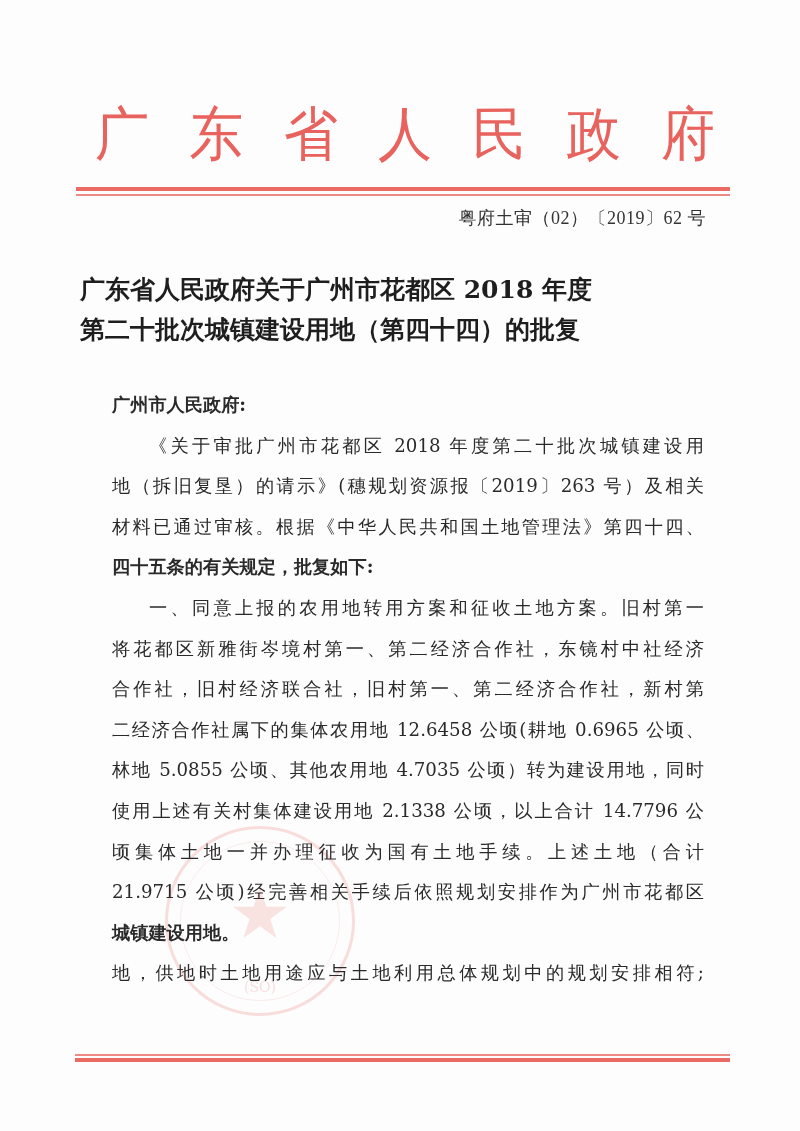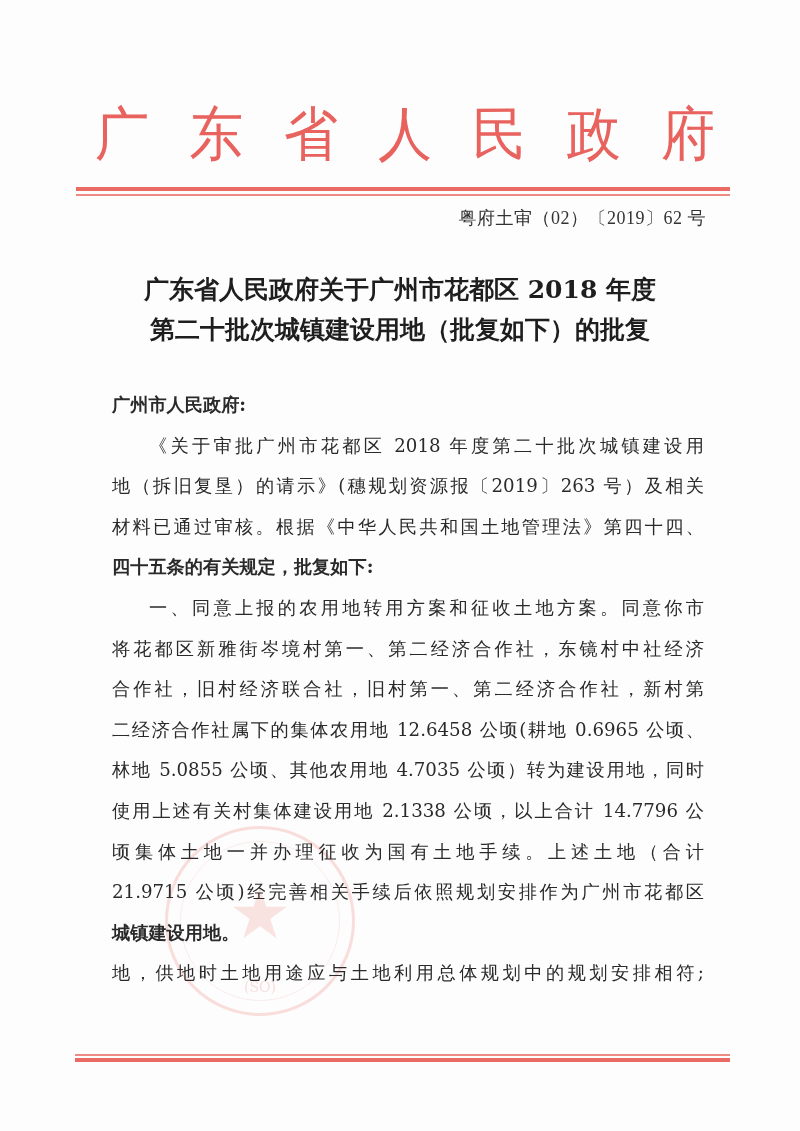--- a/index.html
+++ b/index.html
@@ -25,21 +25,21 @@
 
     
     .doc-number {
       position: absolute; right: 94px; top: 206px;
       font-size: 18px; color: #333; letter-spacing: 0.5px; font-family: Liberation Serif, serif;
     }
 
     
     .title {
       position: absolute; left: 80px; width: 640px; top: 270px;
-      text-align: center; font-weight: bold; font-size: 25px; line-height: 40px; color: #1e1e1e;
+      text-align: left; font-weight: bold; font-size: 25px; line-height: 40px; color: #1e1e1e;
     }
     .title div { white-space: nowrap; }
 
     
     .body {
       position: absolute; left: 112px; width: 592px; top: 385px;
       font-size: 18.2px; line-height: 40.6px; color: #2a2a2a;
     }
     .body .line { white-space: nowrap; text-align: justify; text-align-last: justify; height: 40.6px; }
     .body .line.left { text-align-last: left; font-weight: bold; }
@@ -81,36 +81,36 @@
     <span>政</span>
     <span>府</span>
   </div>
   <div class="rule-top-thick"></div>
   <div class="rule-top-thin"></div>
 
   <div class="doc-number">粤府土审（02）〔2019〕62 号</div>
 
   <div class="title">
     <div>广东省人民政府关于广州市花都区 2018 年度</div>
-    <div>第二十批次城镇建设用地（批复如下）的批复</div>
+    <div>第二十批次城镇建设用地（第四十四）的批复</div>
   </div>
 
   <div class="seal">
     <div class="seal-inner"></div>
     <div class="seal-star">★</div>
     <div class="seal-code">(SO)</div>
   </div>
 
   <div class="body">
     <div class="line left">广州市人民政府:</div>
     <div class="line indent">《关于审批广州市花都区 2018 年度第二十批次城镇建设用</div>
     <div class="line">地（拆旧复垦）的请示》(穗规划资源报〔2019〕263 号）及相关</div>
     <div class="line">材料已通过审核。根据《中华人民共和国土地管理法》第四十四、</div>
     <div class="line left">四十五条的有关规定，批复如下:</div>
-    <div class="line indent">一、同意上报的农用地转用方案和征收土地方案。同意你市</div>
+    <div class="line indent">一、同意上报的农用地转用方案和征收土地方案。旧村第一</div>
     <div class="line">将花都区新雅街岑境村第一、第二经济合作社，东镜村中社经济</div>
     <div class="line">合作社，旧村经济联合社，旧村第一、第二经济合作社，新村第</div>
     <div class="line">二经济合作社属下的集体农用地 12.6458 公顷(耕地 0.6965 公顷、</div>
     <div class="line">林地 5.0855 公顷、其他农用地 4.7035 公顷）转为建设用地，同时</div>
     <div class="line">使用上述有关村集体建设用地 2.1338 公顷，以上合计 14.7796 公</div>
     <div class="line">顷集体土地一并办理征收为国有土地手续。上述土地（合计</div>
     <div class="line">21.9715 公顷)经完善相关手续后依照规划安排作为广州市花都区</div>
     <div class="line left">城镇建设用地。</div>
     <div class="line">地，供地时土地用途应与土地利用总体规划中的规划安排相符;</div>
   </div>

